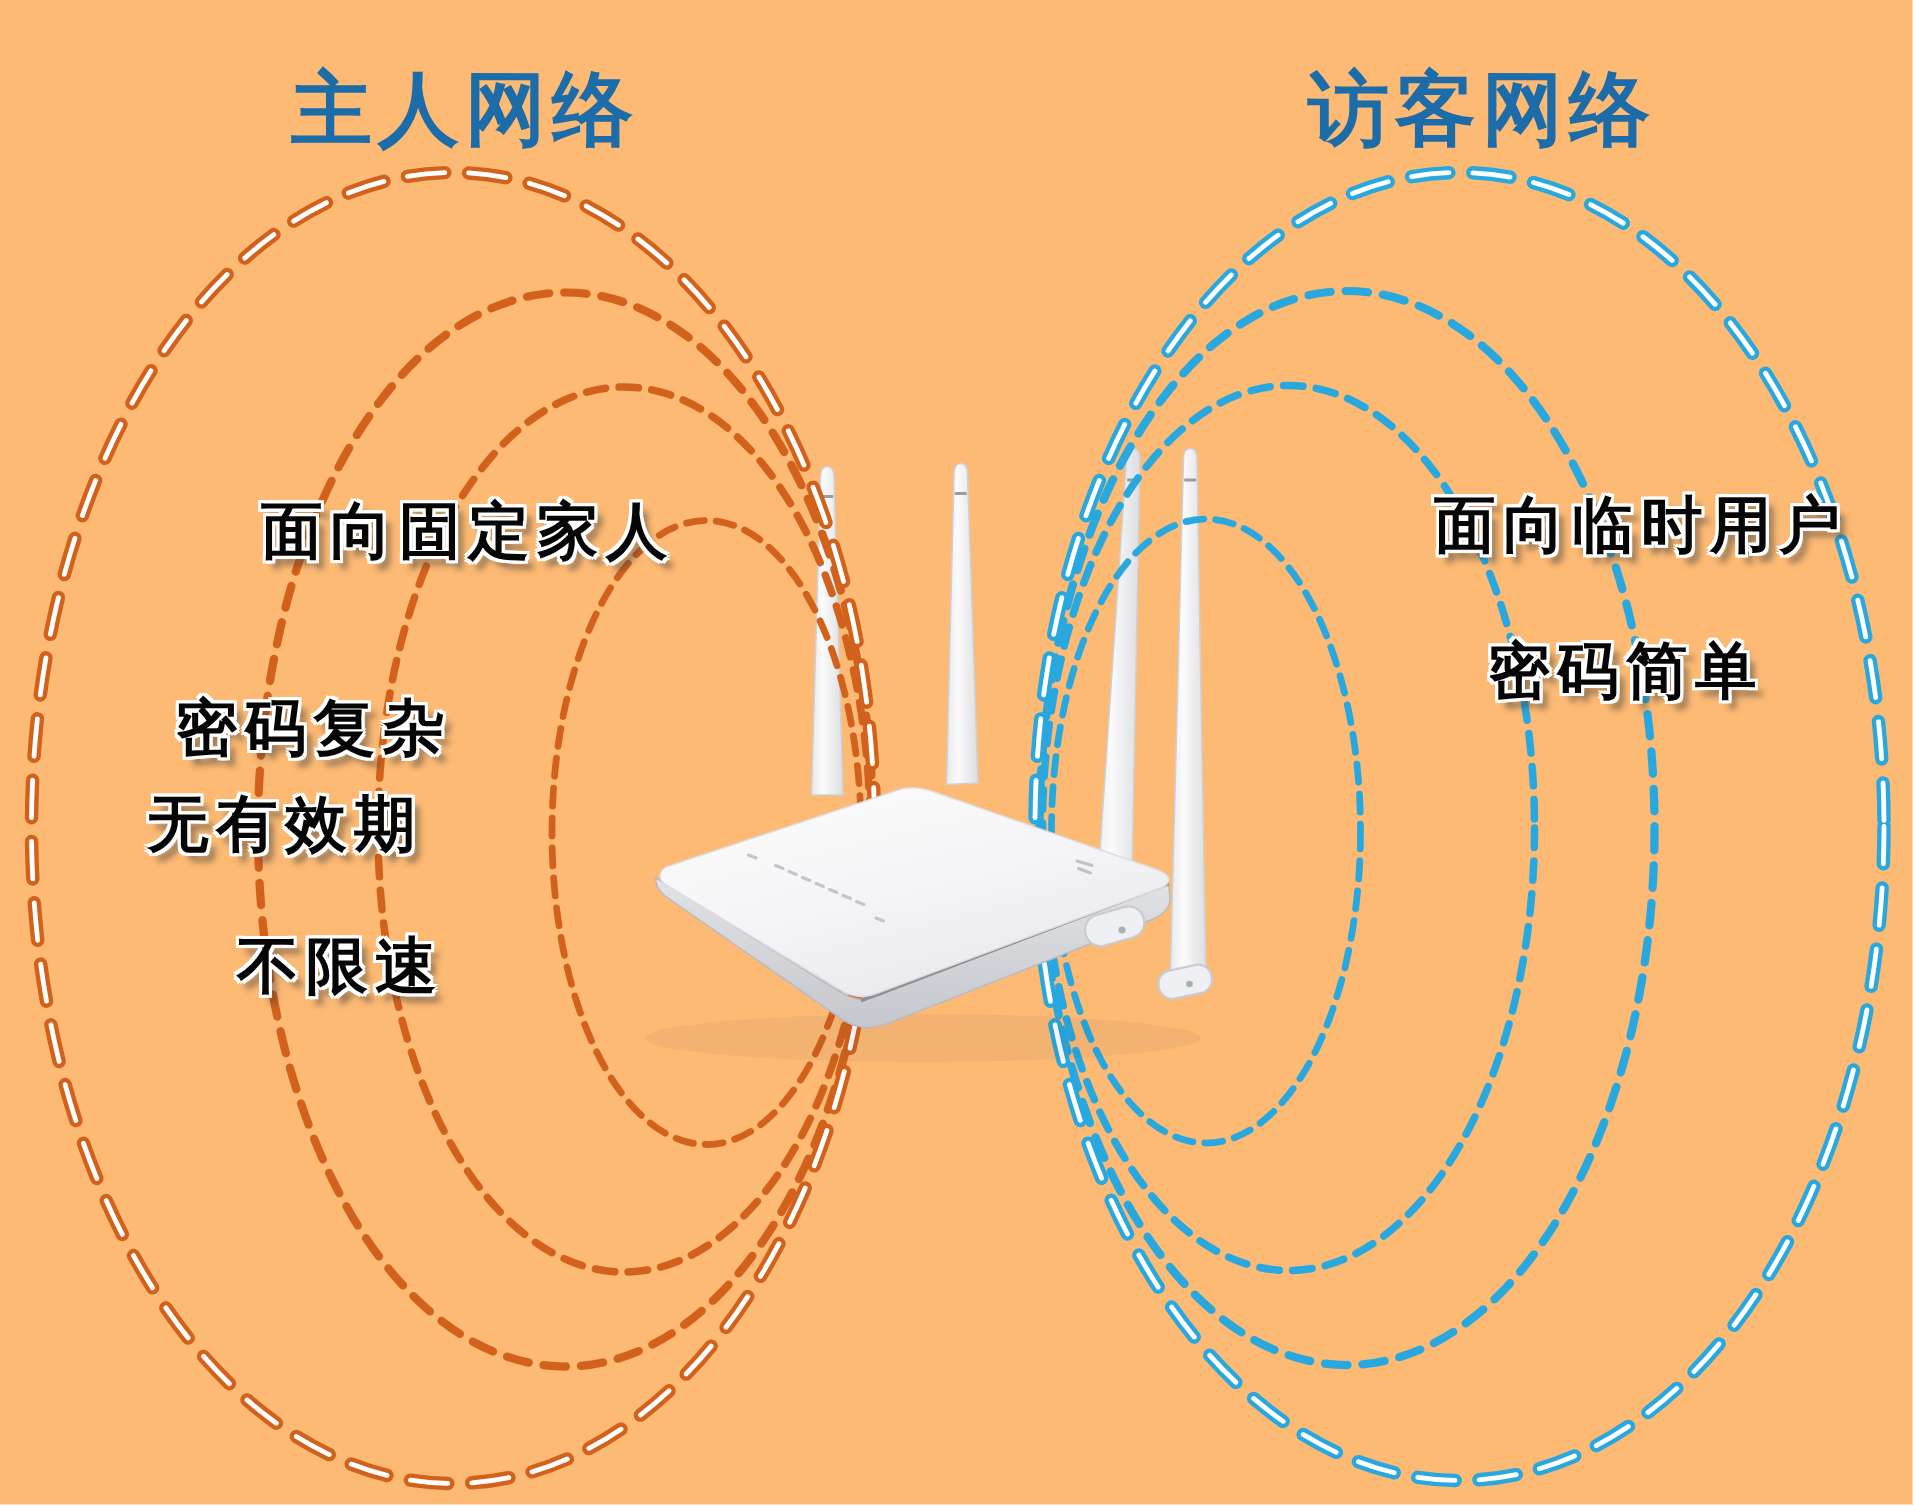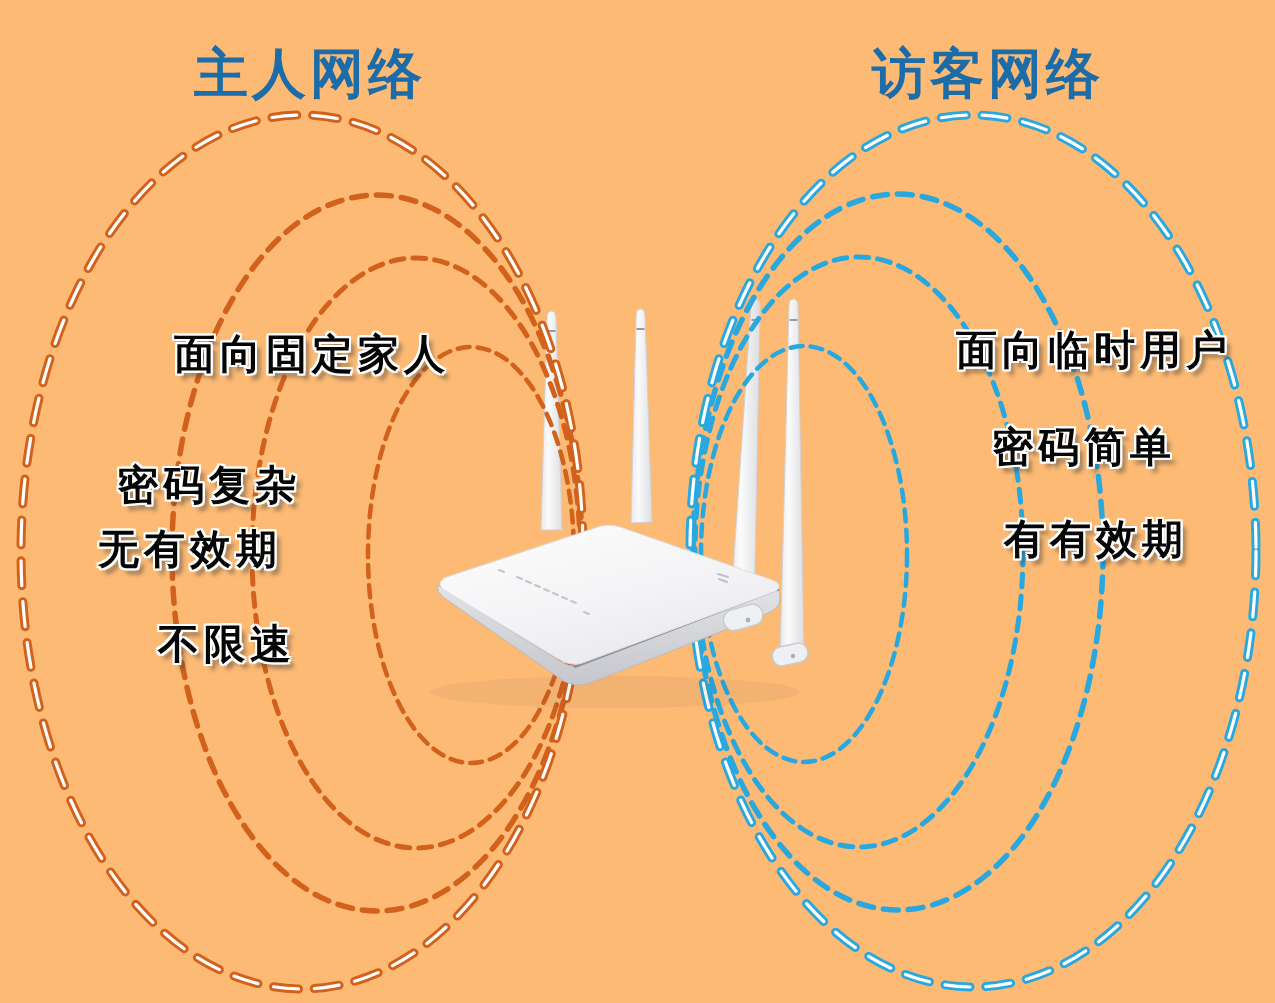--- a/index.html
+++ b/index.html
@@ -144,15 +144,14 @@
 
   <div class="net-title" id="title-right" style="color: rgb(27, 108, 168); text-align: right;">访客网络</div>
 
   <div class="feature" id="hf-0">面向固定家人</div>
   <div class="feature" id="hf-1">密码复杂</div>
   <div class="feature" id="hf-3">不限速</div>
   <div class="feature" id="hf-2">无有效期</div>
 
   <div class="feature" id="gf-0">面向临时用户</div>
   <div class="feature" id="gf-1">密码简单</div>
-  <div class="feature" id="gf-2">有有效期</div>
 
 </div>
 
 </body></html>

